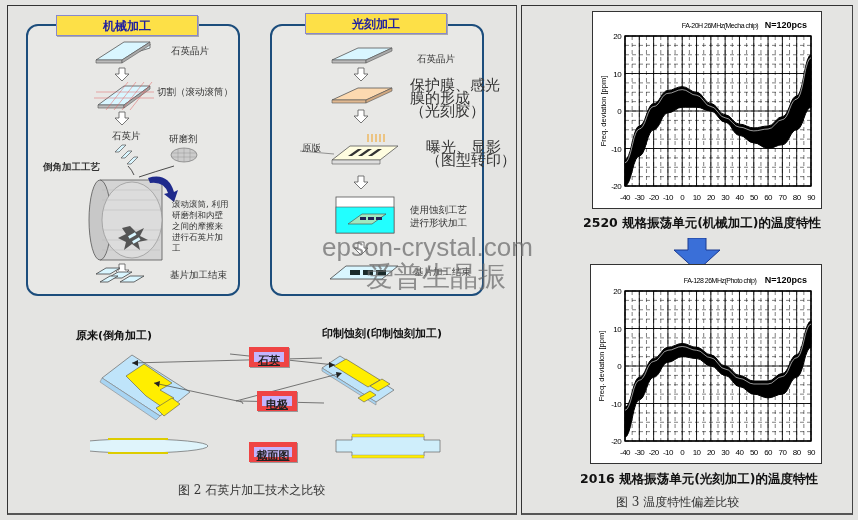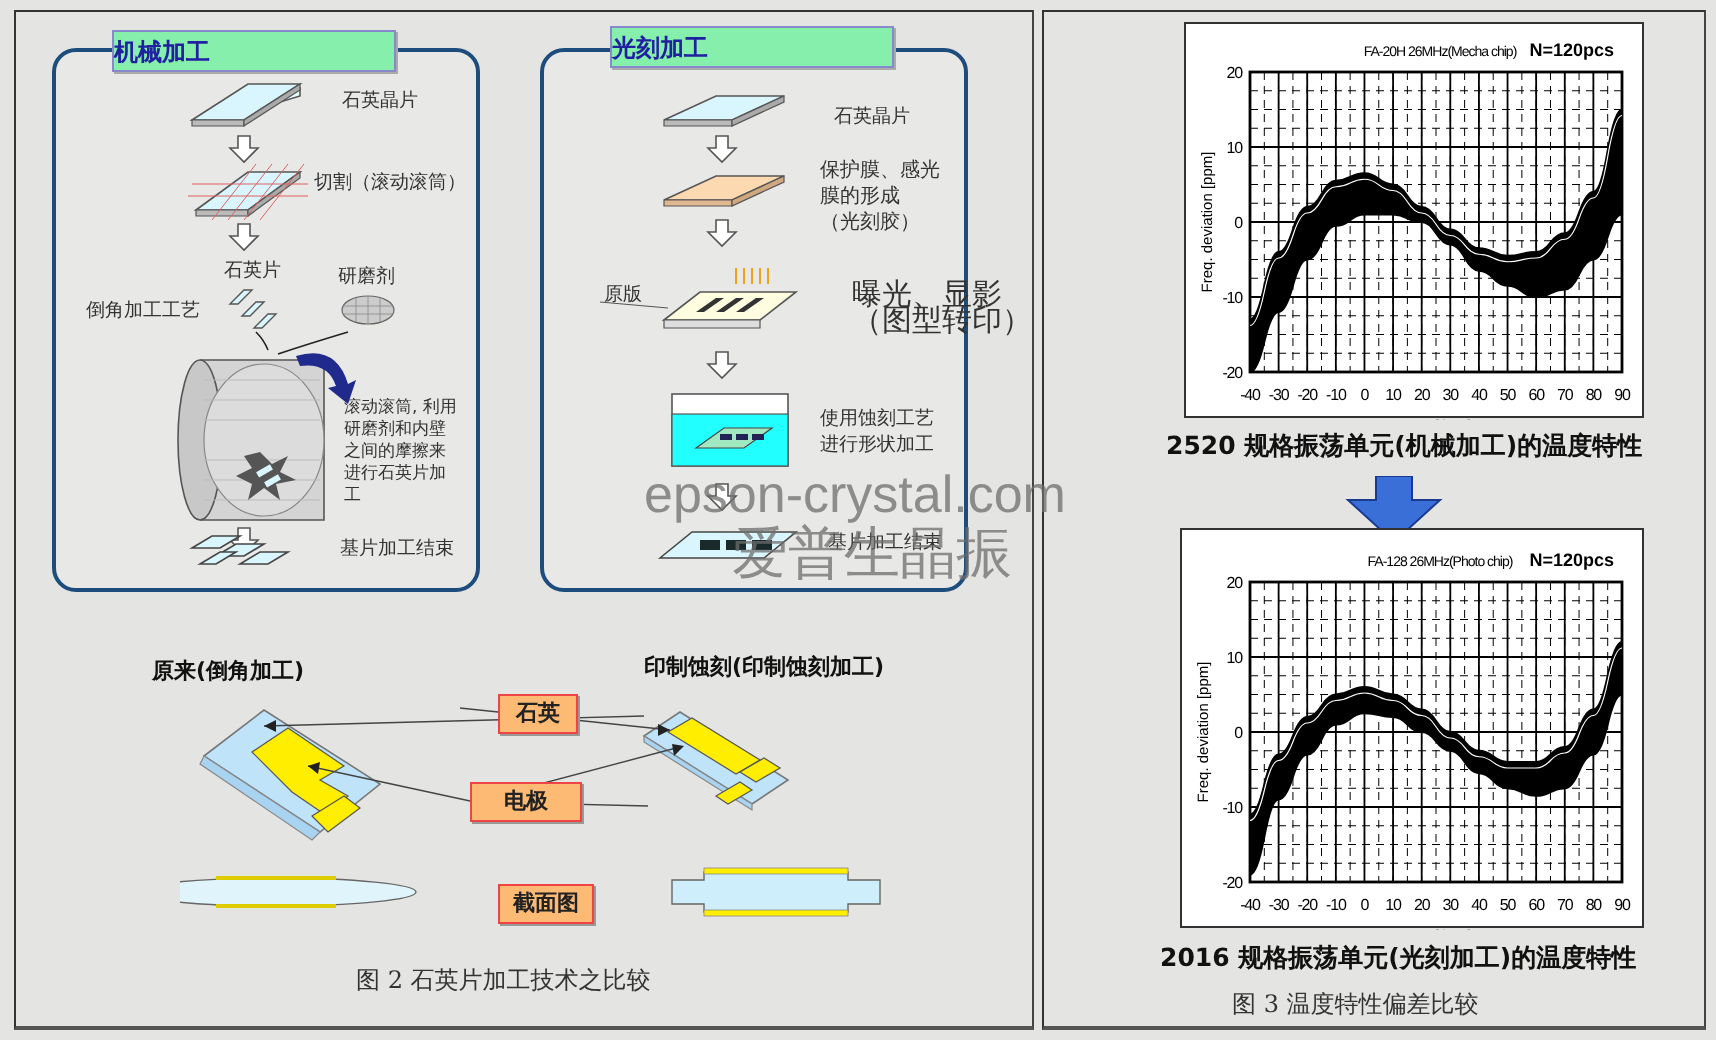--- a/index.html
+++ b/index.html
@@ -1,26 +1,26 @@
 <!DOCTYPE html>
 <html><head>
 <meta charset="utf-8">
 <style>
   * { box-sizing: border-box; margin: 0; padding: 0; }
   body { width: 858px; height: 520px; background: #e4e4e2; position: relative; overflow: hidden;
          font-family: "DejaVu Sans", sans-serif; color: #222; }
   .abs { position: absolute; }
   .panel { position: absolute; border: 1px solid #333; border-right-color:#444; border-bottom: 2px solid #555; background: #e4e4e2; }
   .subbox { position: absolute; border: 2px solid #1c4d7c; border-radius: 12px; background: #e8e8e6; }
-  .subtitle { position: absolute; background: #86efac; border: 1px solid #8888cc; box-shadow: 1px 1px 0 #aaa;
-              font-size: 12px; color: #2020a0; line-height: 20px; font-weight: bold; }
+  .subtitle { position: absolute; background: #fde047; border: 1px solid #8888cc; box-shadow: 1px 1px 0 #aaa;
+              font-size: 12px; color: #2020a0; text-align: center; line-height: 20px; font-weight: bold; }
   .lbl { position: absolute; font-size: 9.5px; color: #333; white-space: nowrap; line-height: 13px; }
   .lbl-b { position: absolute; font-size: 11px; color: #111; font-weight: bold; white-space: nowrap; }
-  .tagbox { position: absolute; border: 1px solid #ef4444; background: #fdba74; font-size: 11px; font-weight: bold;
-            text-align: center; line-height: 18px; box-shadow: 1px 1px 0 #999; }
+  .tagbox { position: absolute; border: 5px solid #ef4444; background: #c4b5fd; font-size: 11px; font-weight: bold;
+            text-align: center; line-height: 18px; box-shadow: 1px 1px 0 #999; text-decoration: underline; }
   .caption { position: absolute; font-family: "DejaVu Serif", serif; font-size: 12px; color: #333; white-space: nowrap; }
   .chart-title-cn { position: absolute; font-size: 12.5px; font-weight: bold; color: #111; white-space: nowrap; }
   .chart { position: absolute; background: #fff; border: 1px solid #333; }
   .watermark { position: absolute; font-family: Liberation Sans, sans-serif; color: rgba(110,110,110,0.75); white-space: nowrap; }
   svg text { font-family: "Liberation Sans", sans-serif; }
 </style>
 </head>
 <body>
 
 <div class="panel" style="left:7px; top:5px; width:510px; height:510px;"></div>
@@ -98,21 +98,21 @@
     <polygon points="82,254 92,248 106,248 96,254"></polygon>
     <polygon points="94,258 104,252 118,252 108,258"></polygon>
     <polygon points="74,258 84,252 92,252 82,258"></polygon>
   </g>
 </svg>
 
 <span class="lbl" style="left:171px; top:44px;">石英晶片</span>
 <span class="lbl" style="left:157px; top:85px;">切割（滚动滚筒）</span>
 <span class="lbl" style="left:112px; top:129px;">石英片</span>
 <span class="lbl" style="left:169px; top:132px;">研磨剂</span>
-<span class="lbl" style="left:43px; top:149px;">倒角加工工艺</span>
+<span class="lbl" style="left:43px; top:160px;font-weight:bold;">倒角加工工艺</span>
 <div class="abs" style="left:172px; top:199px; font-size:8.5px; line-height:11px; color:#333;">
   <div>滚动滚筒, 利用</div>
   <div>研磨剂和内壁</div>
   <div>之间的摩擦来</div>
   <div>进行石英片加</div>
   <div>工</div>
 </div>
 <span class="lbl" style="left:170px; top:268px;">基片加工结束</span>
 
 <svg class="abs" style="left:270px; top:24px;" width="214" height="272" viewBox="0 0 214 272">
@@ -157,21 +157,21 @@
 
   <polygon points="60,255 76,242 128,242 112,255" fill="#d9f6ff" stroke="#444" stroke-width="0.8"></polygon>
   <g fill="#1a2a2a">
       <rect x="80" y="246" width="10" height="5"></rect>
       <rect x="93" y="246" width="10" height="5"></rect>
       <rect x="106" y="246" width="10" height="5"></rect>
     </g>
 </svg>
 
 <span class="lbl" style="left:417px; top:52px;">石英晶片</span>
-<div class="abs" style="left:410px; top:79px; font-size:10px; line-height:13px; color:#333;">
+<div class="abs" style="left:410px; top:79px; font-size:15px; line-height:13px; color:#333;">
   <div>保护膜、感光</div>
   <div>膜的形成</div>
   <div>（光刻胶）</div>
 </div>
 <span class="lbl" style="left:302px; top:141px;">原版</span>
 <div class="abs" style="left:426px; top:141px; font-size:15px; line-height:13px; color:#333;">
   <div>曝光、显影</div>
   <div>（图型转印）</div>
 </div>
 <div class="abs" style="left:410px; top:203px; font-size:9.5px; line-height:13px; color:#333;">
@@ -210,21 +210,21 @@
   <ellipse cx="48" cy="96" rx="70" ry="7" fill="#dff4fb" stroke="#666" stroke-width="0.7"></ellipse>
   <line x1="18" y1="89" x2="78" y2="89" stroke="#ddcc00" stroke-width="2"></line>
   <line x1="18" y1="103" x2="78" y2="103" stroke="#ddcc00" stroke-width="2"></line>
 
   <polygon points="246,90 262,90 262,86 334,86 334,90 350,90 350,102 334,102 334,106 262,106 262,102 246,102" fill="#cfeefb" stroke="#666" stroke-width="0.7"></polygon>
   <rect x="262" y="84" width="72" height="3" fill="#ffee00" stroke="#888" stroke-width="0.4"></rect>
   <rect x="262" y="105" width="72" height="3" fill="#ffee00" stroke="#888" stroke-width="0.4"></rect>
 </svg>
 
 <div class="tagbox" style="left:249px; top:347px; width:40px; height:20px;">石英</div>
-<div class="tagbox" style="left:235px; top:391px; width:56px; height:20px;text-align:center;">电极</div>
+<div class="tagbox" style="left:257px; top:391px; width:40px; height:20px;text-align:center;">电极</div>
 <div class="tagbox" style="left:249px; top:442px; width:48px; height:20px;">截面图</div>
 
 <span class="caption" style="left:178px; top:482px;">图 2  石英片加工技术之比较</span>
 
 <div class="panel" style="left:521px; top:5px; width:332px; height:510px;"></div>
 
 <div class="chart" style="left:592px; top:11px; width:230px; height:198px;">
   <svg width="230" height="198" viewBox="0 0 230 198">
     <g id="grid1">
         <line x1="32" y1="24" x2="32" y2="174" stroke="#000" stroke-width="0.5" stroke-dasharray="4,3"></line>

